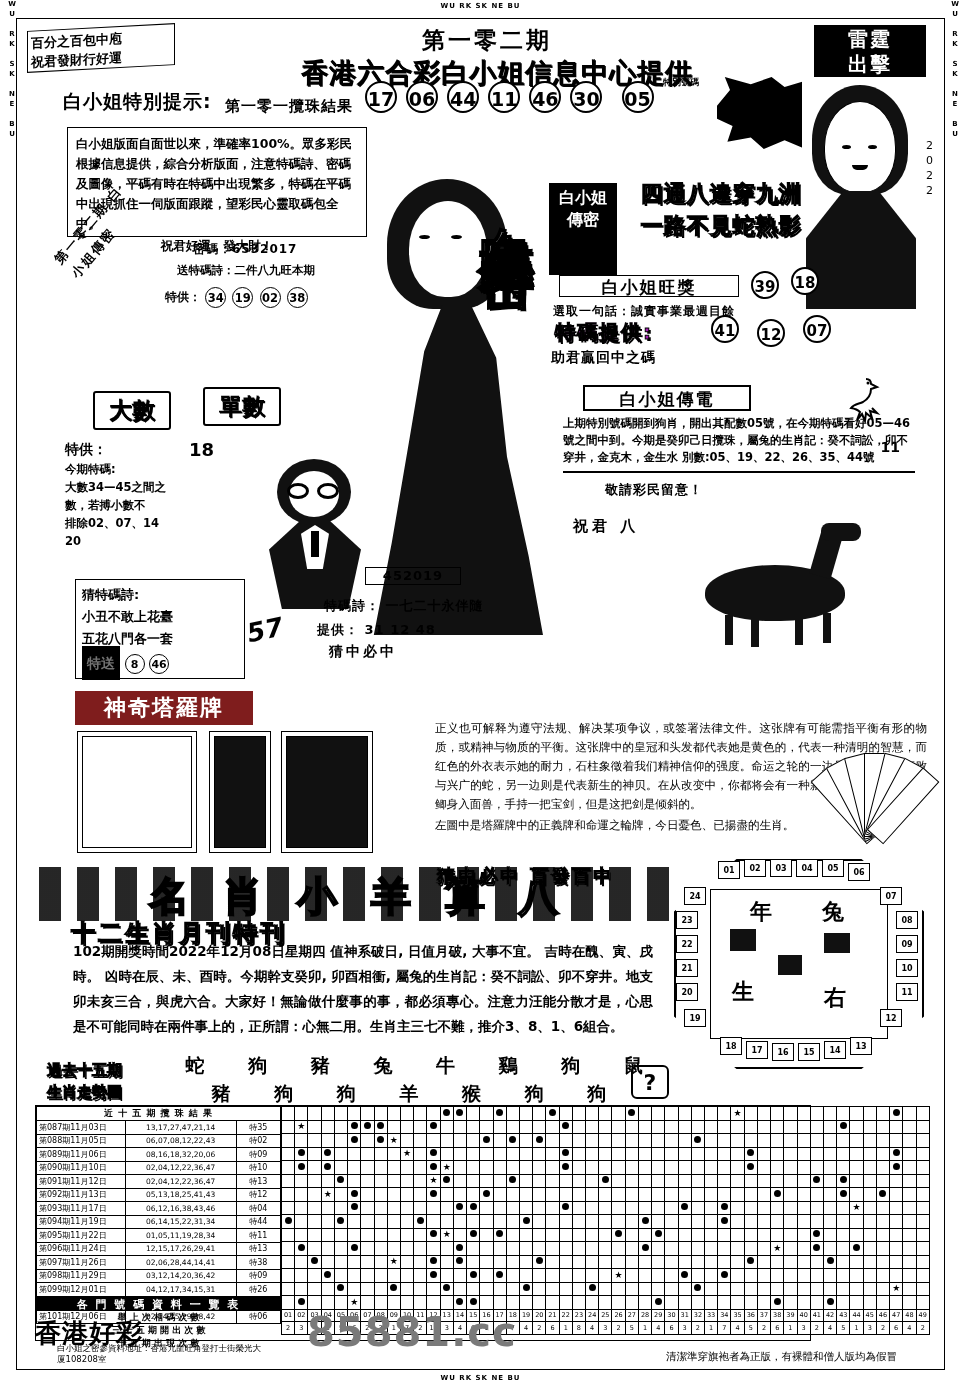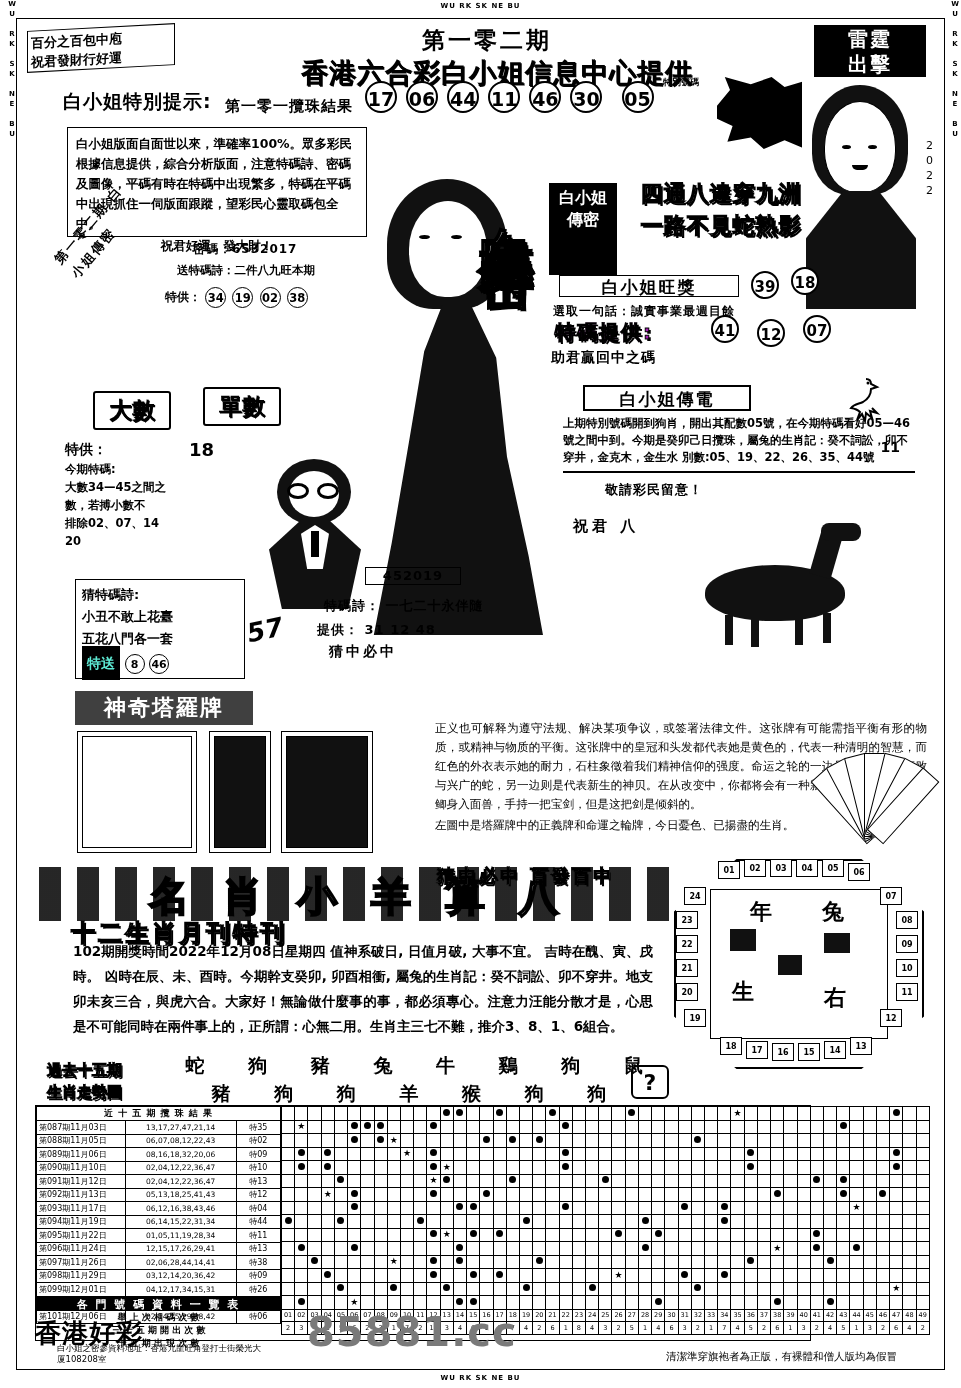--- a/index.html
+++ b/index.html
@@ -164,29 +164,29 @@
   .tip-block { left:48px; top:420px; width:160px; font-size:14px; font-weight:bold; line-height:21px; }
   .tip-block .num18 { position:absolute; left:124px; top:0px; font-size:18px; }
   .tip-small { font-size:11.5px; line-height:18px; font-weight:bold; }
 
   
   .riddle-box {
     left:58px; top:560px; width:170px; height:100px; border:1px solid #000;
     padding:4px 6px; font-size:13px; line-height:22px; font-weight:bold;
   }
   .riddle-hd { font-size:13px; font-weight:bold; }
-  .riddle-send { background:#000;color:#5eead4;padding:9px 5px;font-size:14px;font-weight:bold;text-align:right;}
+  .riddle-send { background:#000;color:#737373;padding:9px 5px;font-size:14px;font-weight:bold;text-align:right;}
   .riddle-ball {
     display:inline-block;width:20px;height:20px;line-height:20px;border:1.5px solid #000;
     border-radius:50%; text-align:center;font-size:11px;font-weight:bold;
   }
 
   
   .tarot-hd {
-    left:58px; top:672px; width:178px; height:34px; background:#404040; color:#fff;
+    left:58px; top:672px; width:178px; height:34px; background:#7f1d1d; color:#fff;
     font-size:22px; font-weight:bold; text-align:center; line-height:34px; letter-spacing:2px;
   }
 
   
   .lady-art { left:330px; top:150px; width:230px; height:470px; }
   .lady-art .l-hair{
     position:absolute; left:40px; top:10px; width:120px; height:130px;
     background:#111; border-radius:52% 52% 40% 40%;
   }
   .lady-art .l-hair:after{

